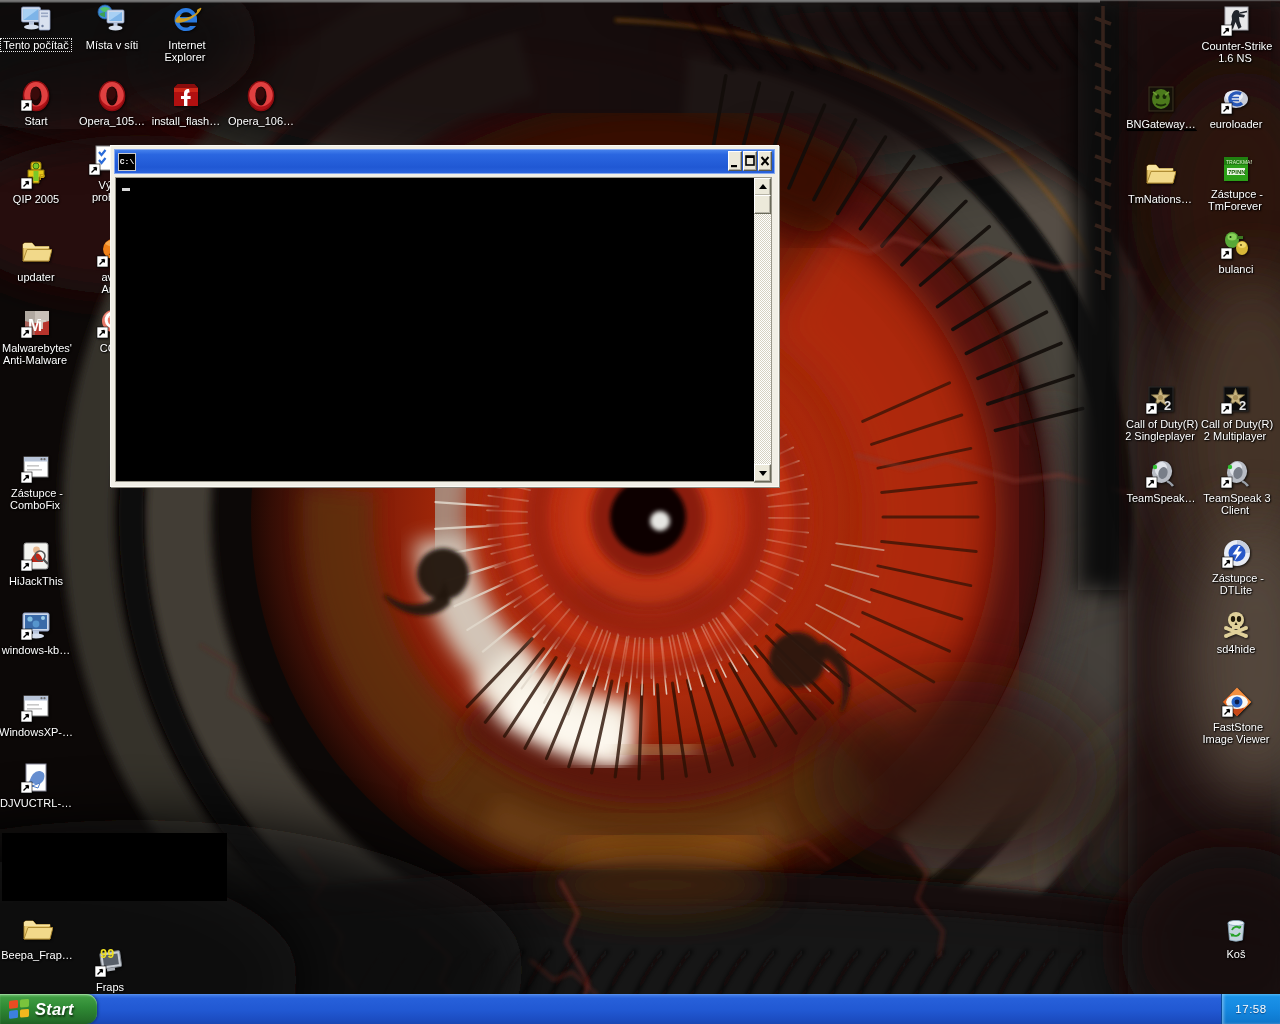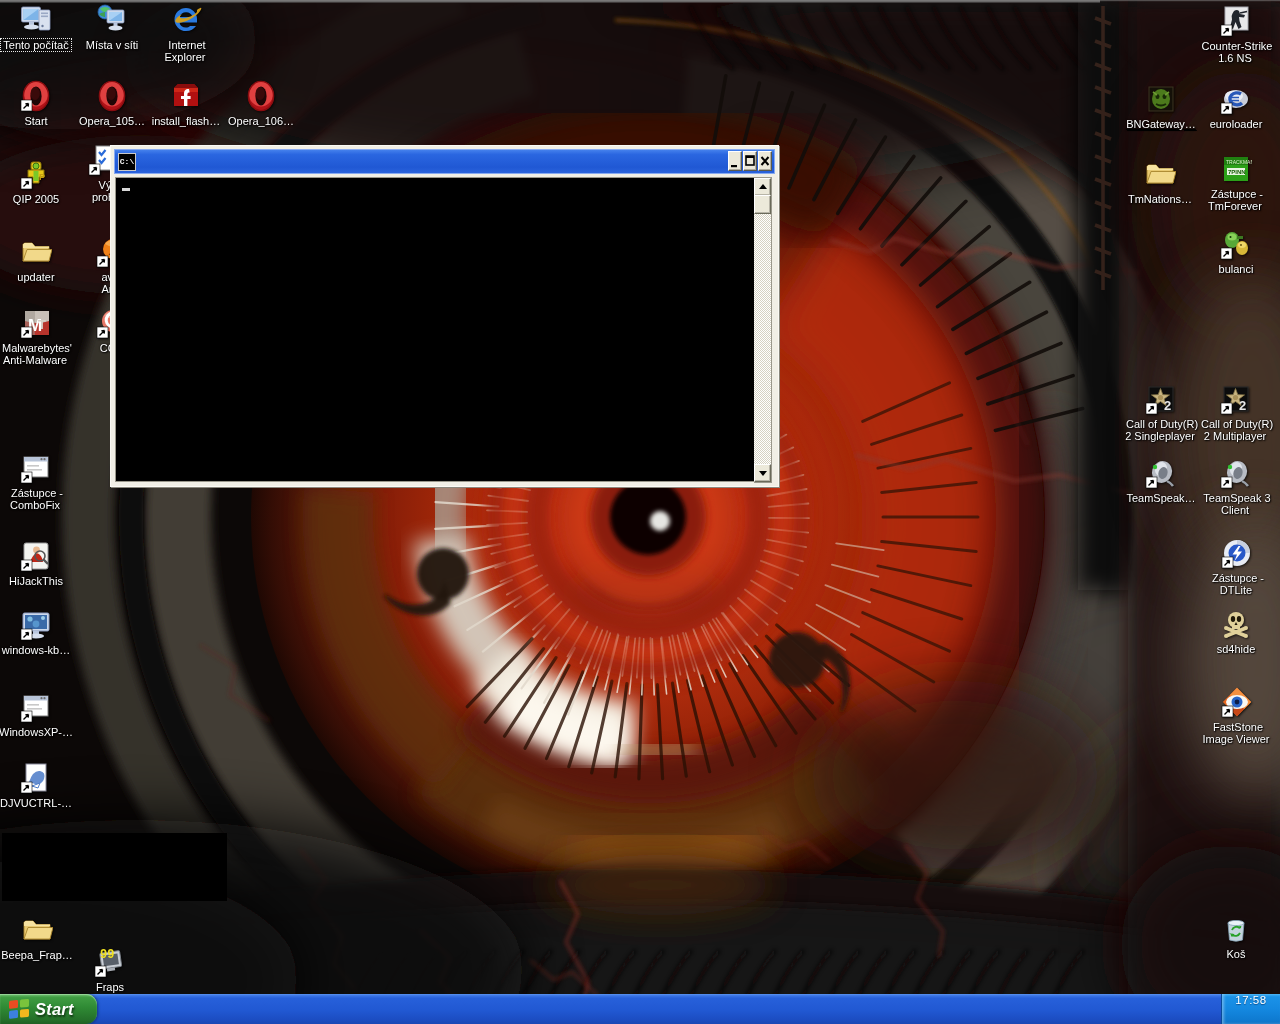--- a/index.html
+++ b/index.html
@@ -48,21 +48,21 @@
  background:linear-gradient(180deg,#5a93f0 0%,#3a74e4 6%,#2760da 14%,#2158d2 55%,#1c4dc2 85%,#1a47b4 100%);}
 #start{position:absolute;left:0;top:0;width:97px;height:30px;border-radius:0 11px 11px 0;
  background:linear-gradient(180deg,#6cbe6c 0%,#3f9c42 12%,#2f8a34 45%,#25702a 85%,#1f6024 100%);
  box-shadow:inset 0 1px 1px #9ad89a, 1px 0 3px rgba(0,0,0,0.4);display:flex;align-items:center;}
 #start .flag{margin-left:8px;}
 #start .st{color:#fff;font-size:16.5px;font-weight:bold;font-style:italic;margin-left:5px;
  text-shadow:1px 2px 2px rgba(0,0,0,0.55);letter-spacing:0.2px;}
 #tray{position:absolute;right:0;top:0;width:58px;height:30px;
  background:linear-gradient(180deg,#30a8f4 0%,#1a92e8 10%,#1488e0 50%,#0f7ad0 88%,#0c70c4 100%);
  border-left:1px solid #0a4a9a;box-shadow:inset 2px 0 3px rgba(255,255,255,0.35);
- display:flex;justify-content:center;}
+ display:flex;align-items:center;justify-content:center;}
 #clock{color:#fff;font-size:11.5px;letter-spacing:0.5px;text-shadow:0 1px 1px rgba(0,20,60,0.5);}
 </style></head>
 <body>
 <svg id="wp" width="1280" height="1024" viewBox="0 0 1280 1024">
 <defs>
 <filter id="b2" x="-50%" y="-50%" width="200%" height="200%">
         <feGaussianBlur stdDeviation="2"></feGaussianBlur>
       </filter>
 <filter id="b5" x="-50%" y="-50%" width="200%" height="200%">
         <feGaussianBlur stdDeviation="5"></feGaussianBlur>

